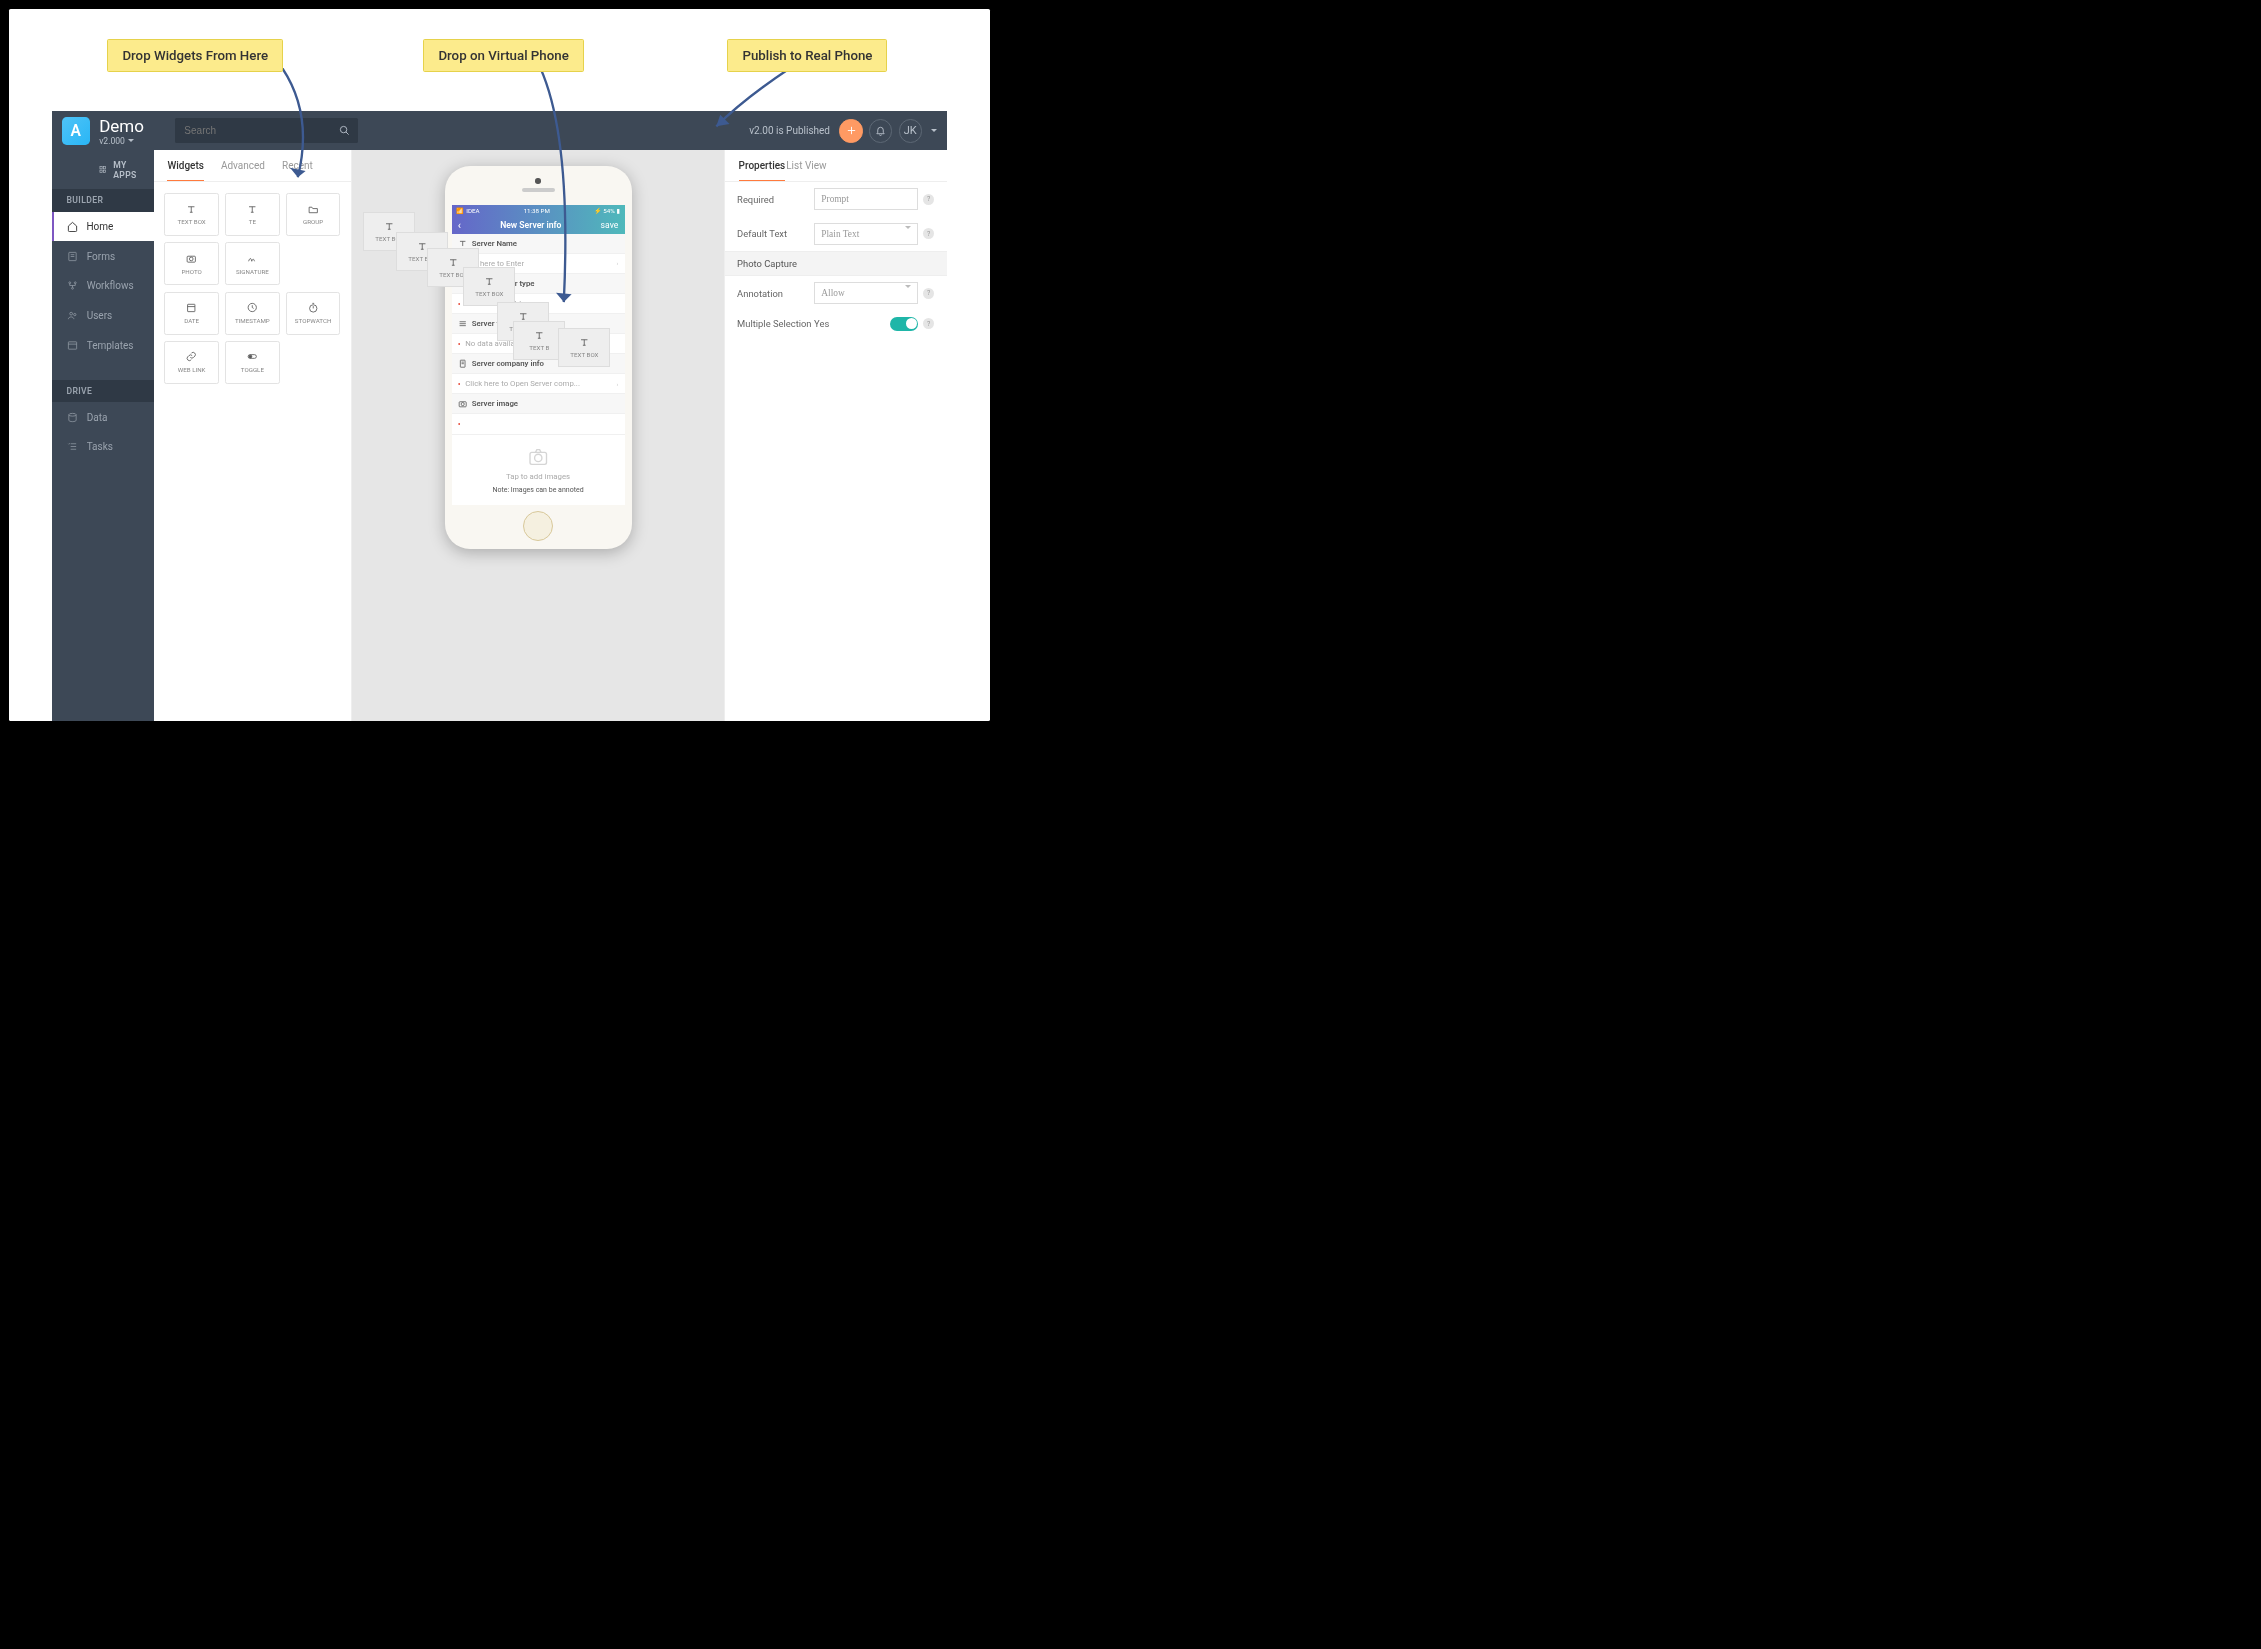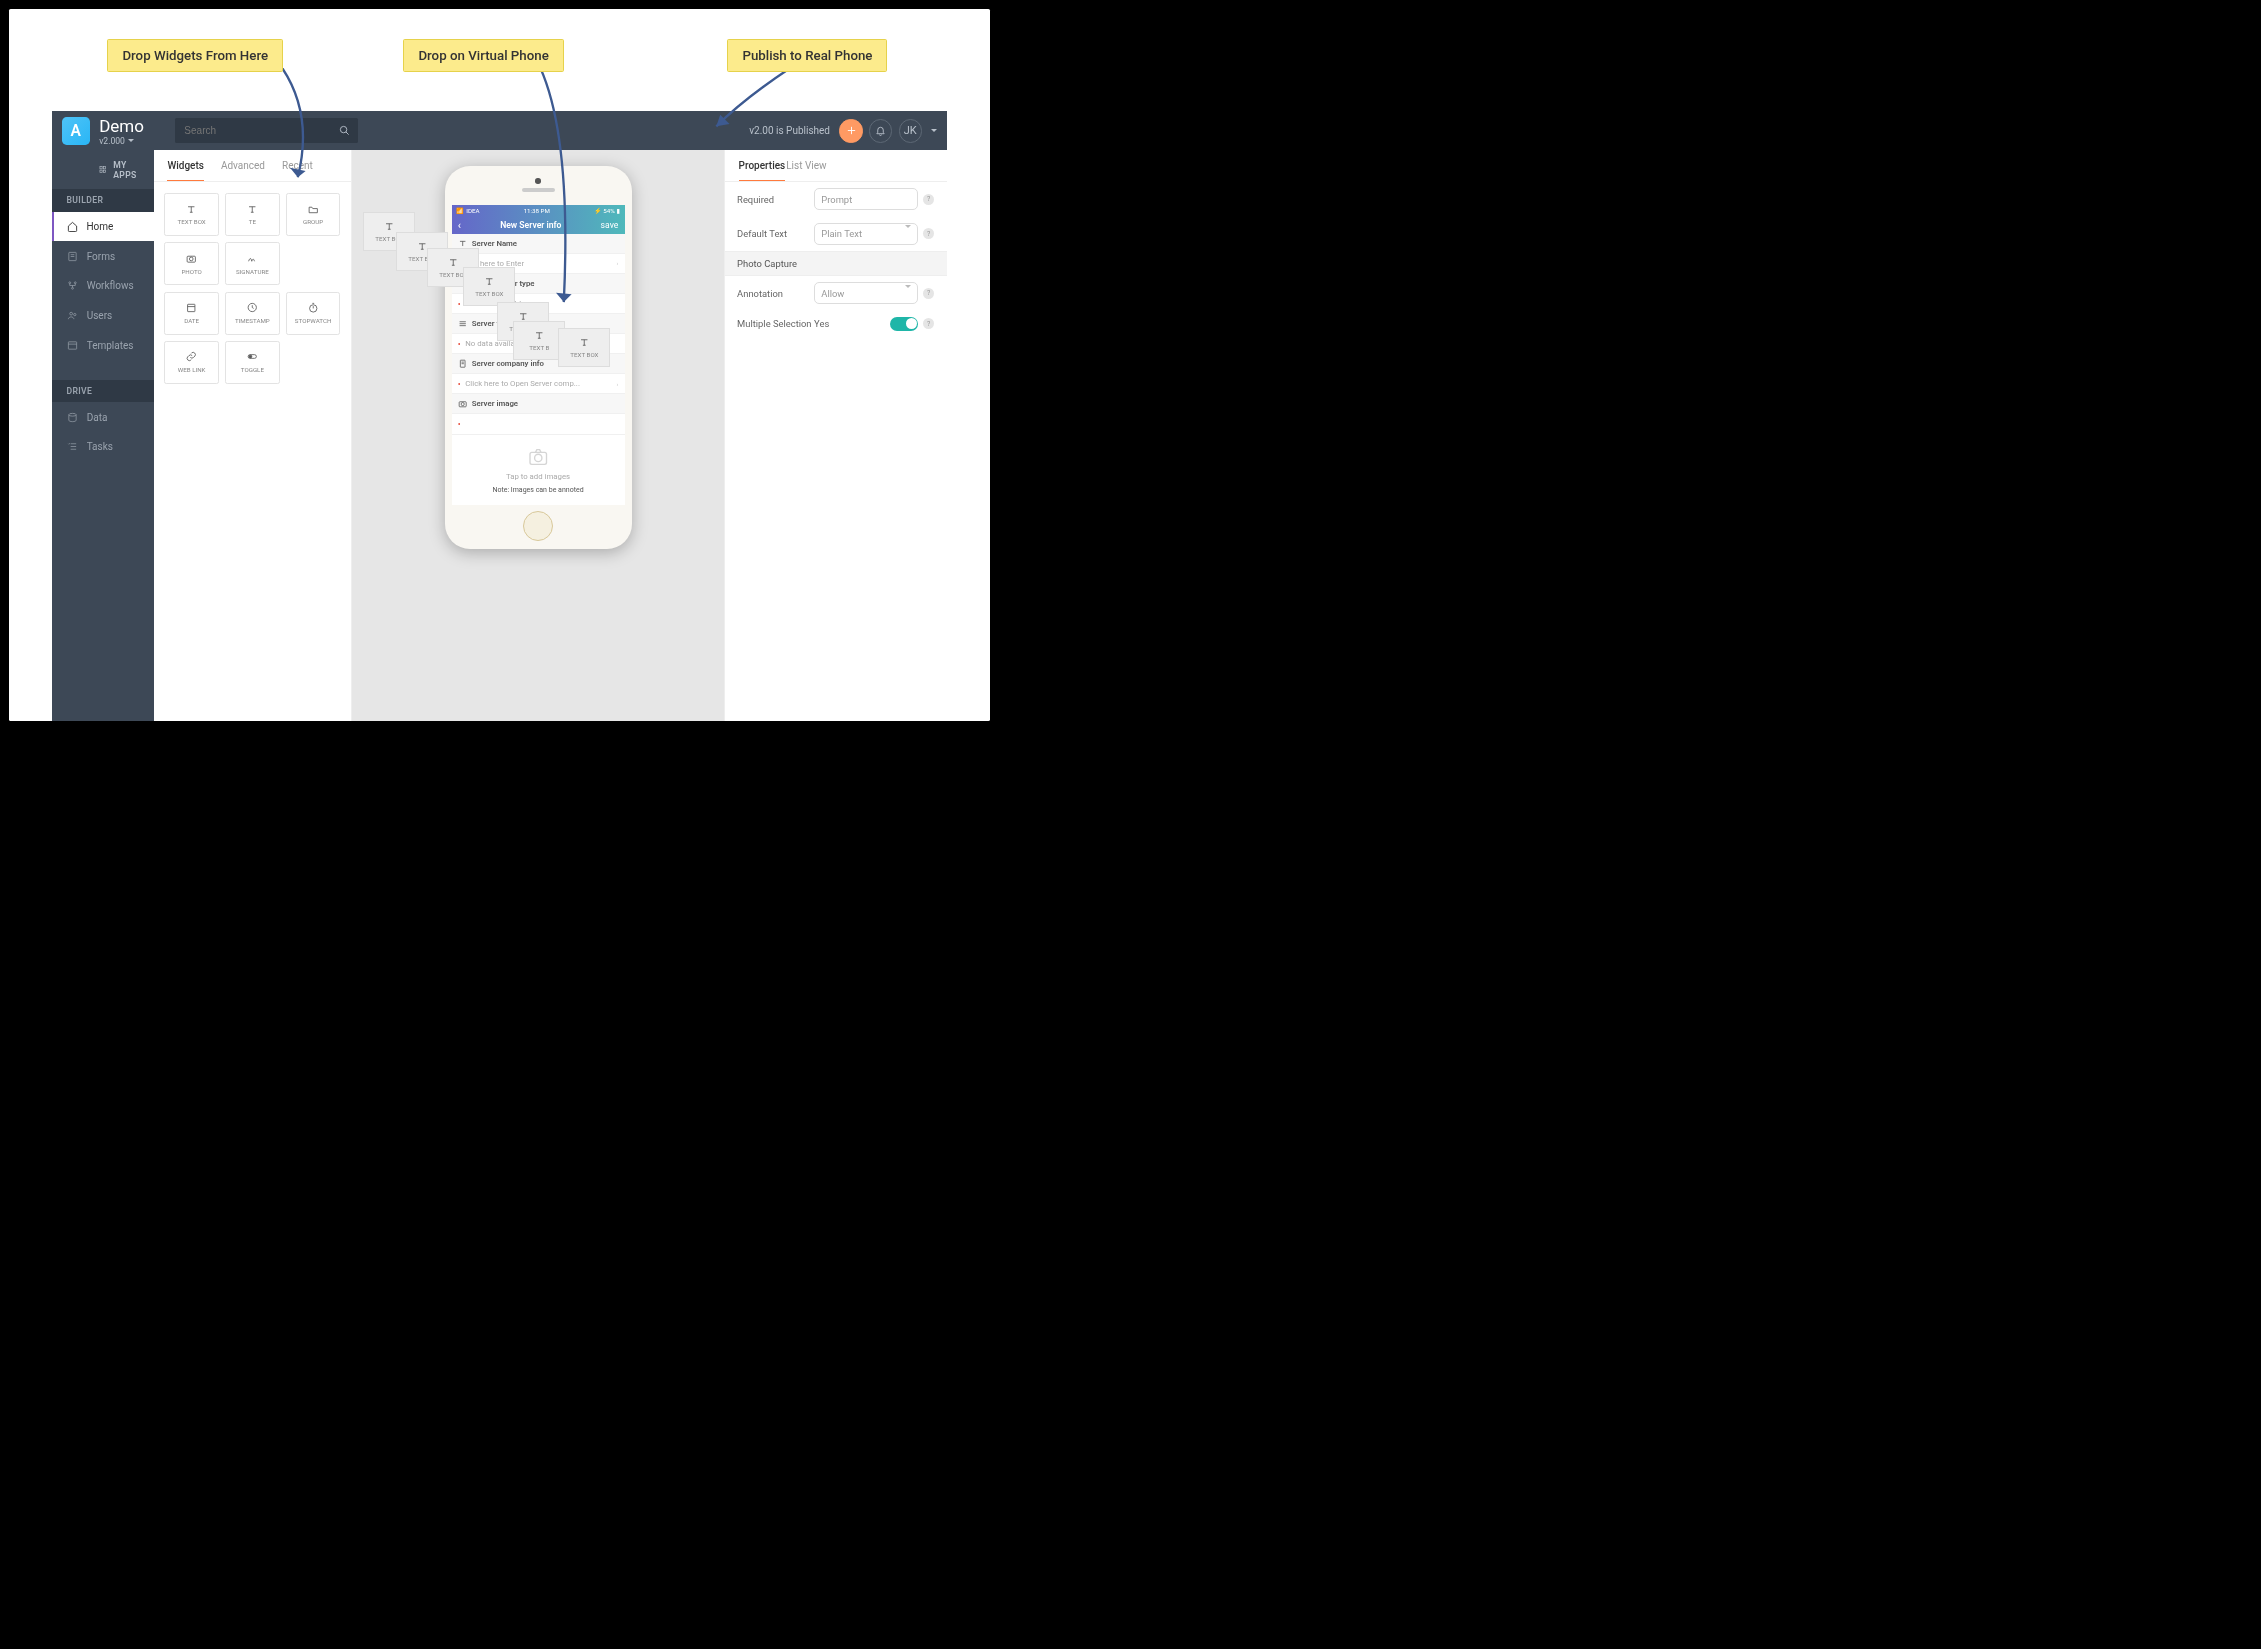--- a/index.html
+++ b/index.html
@@ -3,21 +3,21 @@
 <meta charset="utf-8">
 <style>
 * { box-sizing: border-box; margin: 0; padding: 0; }
 body { font-family: -apple-system, "Segoe UI", Roboto, sans-serif; background: #000; color: #333; }
 .outer { background: #000; padding: 9.4px; width: 999px; height: 730px; position: relative; }
 .inner { background: #fff; width: 100%; height: 100%; position: relative; overflow: hidden; border-radius: 1.6px; }
 
 
 .callout { position: absolute; background: #fceb8c; border: 1.6px solid #e6d24b; padding: 7.8px 14px; font-size: 13.3px; font-weight: 500; z-index: 200; border-radius: 1.6px; }
 .callout1 { top: 30px; left: 98px; }
-.callout2 { top: 30px; left: 394px; }
+.callout2 { top: 30px; left: 414px; }
 .callout3 { top: 30px; left: 718px; }
 .arrow { position: absolute; z-index: 100; }
 
 
 .topbar { position: absolute; top: 102px; left: 43px; right: 43px; height: 39px; background: #3d4856; display: flex; align-items: center; z-index: 20; }
 .brand-ico { width: 28px; height: 28px; margin: 0 9.4px; background: linear-gradient(135deg,#4fc3f7,#29b6f6); border-radius: 4.7px; color: #fff; font-weight: 600; font-size: 15.6px; display: flex; align-items: center; justify-content: center; }
 .title-blk { color: #fff; }
 .title-blk .t { font-size: 17px; font-weight: 400; }
 .title-blk .v { font-size: 8.6px; color: #b8c0ca; display: flex; align-items: center; gap: 3.1px; }
 .title-blk .v::after { content: ''; border-left: 3.1px solid transparent; border-right: 3.1px solid transparent; border-top: 3.1px solid #b8c0ca; }
@@ -76,21 +76,21 @@
 .caparea .camico { width: 26.5px; height: 22px; margin: 0 auto 4.7px; opacity: .35; }
 .caparea .note { font-size: 7px; color: #555; margin-top: 4.7px; }
 
 
 .ppanel { width: 223px; background: #fff; border-left: 0.8px solid #eee; }
 .ptabs { display: flex; border-bottom: 0.8px solid #eee; padding: 0 14px; gap: 1px; }
 .ptab { padding: 9.4px 0; font-size: 10px; color: #999; cursor: pointer; }
 .ptab.active { color: #333; border-bottom: 1.6px solid #ff7a3d; font-weight: 500; }
 .prow { display: flex; align-items: center; padding: 6.2px 12.5px; font-size: 9.4px; }
 .prow .lbl { width: 77px; color: #666; }
-.prow .ctrl { flex: 1; height: 22px; border: 0.8px solid #ddd; border-radius: 5px; display: flex; align-items: center; padding: 0 6.2px; color: #999; font-size: 9.4px; justify-content: space-between; }
+.prow .ctrl { flex: 1; height: 22px; border: 0.8px solid #ddd; border-radius: 0; display: flex; align-items: center; padding: 0 6.2px; color: #999; font-size: 9.4px; justify-content: space-between; font-family: Liberation Serif, serif; }
 .prow .ctrl .dd::after { content:''; border-left:3.1px solid transparent; border-right:3.1px solid transparent; border-top:3.1px solid #bbb; }
 .prow .q { width: 11px; height: 11px; border-radius: 50%; background: #e5e5e5; color: #999; font-size: 7px; display: flex; align-items: center; justify-content: center; margin-left: 4.7px; }
 .psection { background: #f4f4f4; padding: 6.2px 12.5px; font-size: 9.4px; color: #555; border-top: 0.8px solid #eee; border-bottom: 0.8px solid #eee; }
 .toggle { width: 28px; height: 14px; background: #1fb6a8; border-radius: 7.8px; position: relative; margin-left: auto; }
 .toggle::after { content:''; position: absolute; right: 1.6px; top: 1.6px; width: 11px; height: 11px; background: #fff; border-radius: 50%; }
 
 svg { display: block; }
 </style>
 </head>
 <body>

